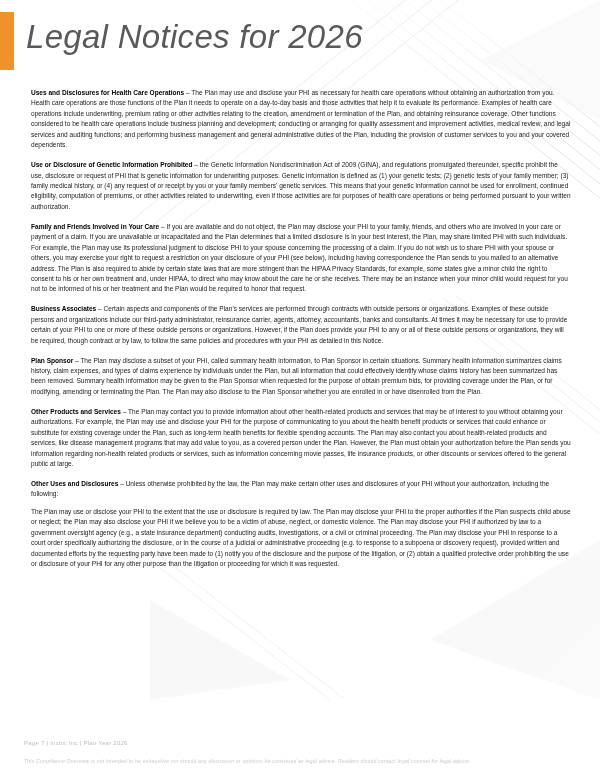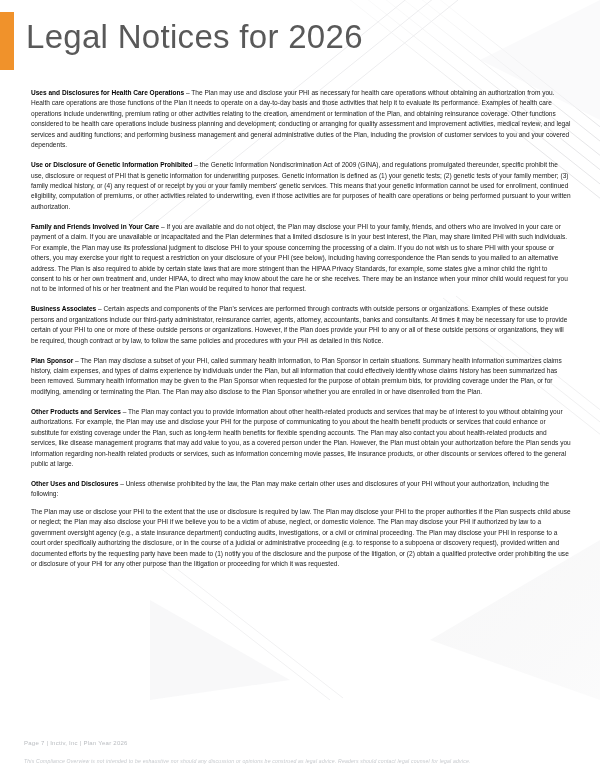--- a/index.html
+++ b/index.html
@@ -25,20 +25,21 @@
   }
 
   
   .header {
     position: absolute;
     top: 0;
     left: 0;
     width: 496px;
     height: 78px;
     z-index: 2;
+    font-style: italic;
   }
   .accent-bar {
     position: absolute;
     left: 0;
     top: 12px;
     width: 14px;
     height: 58px;
     background: #f0922b;
   }
   .page-title {

